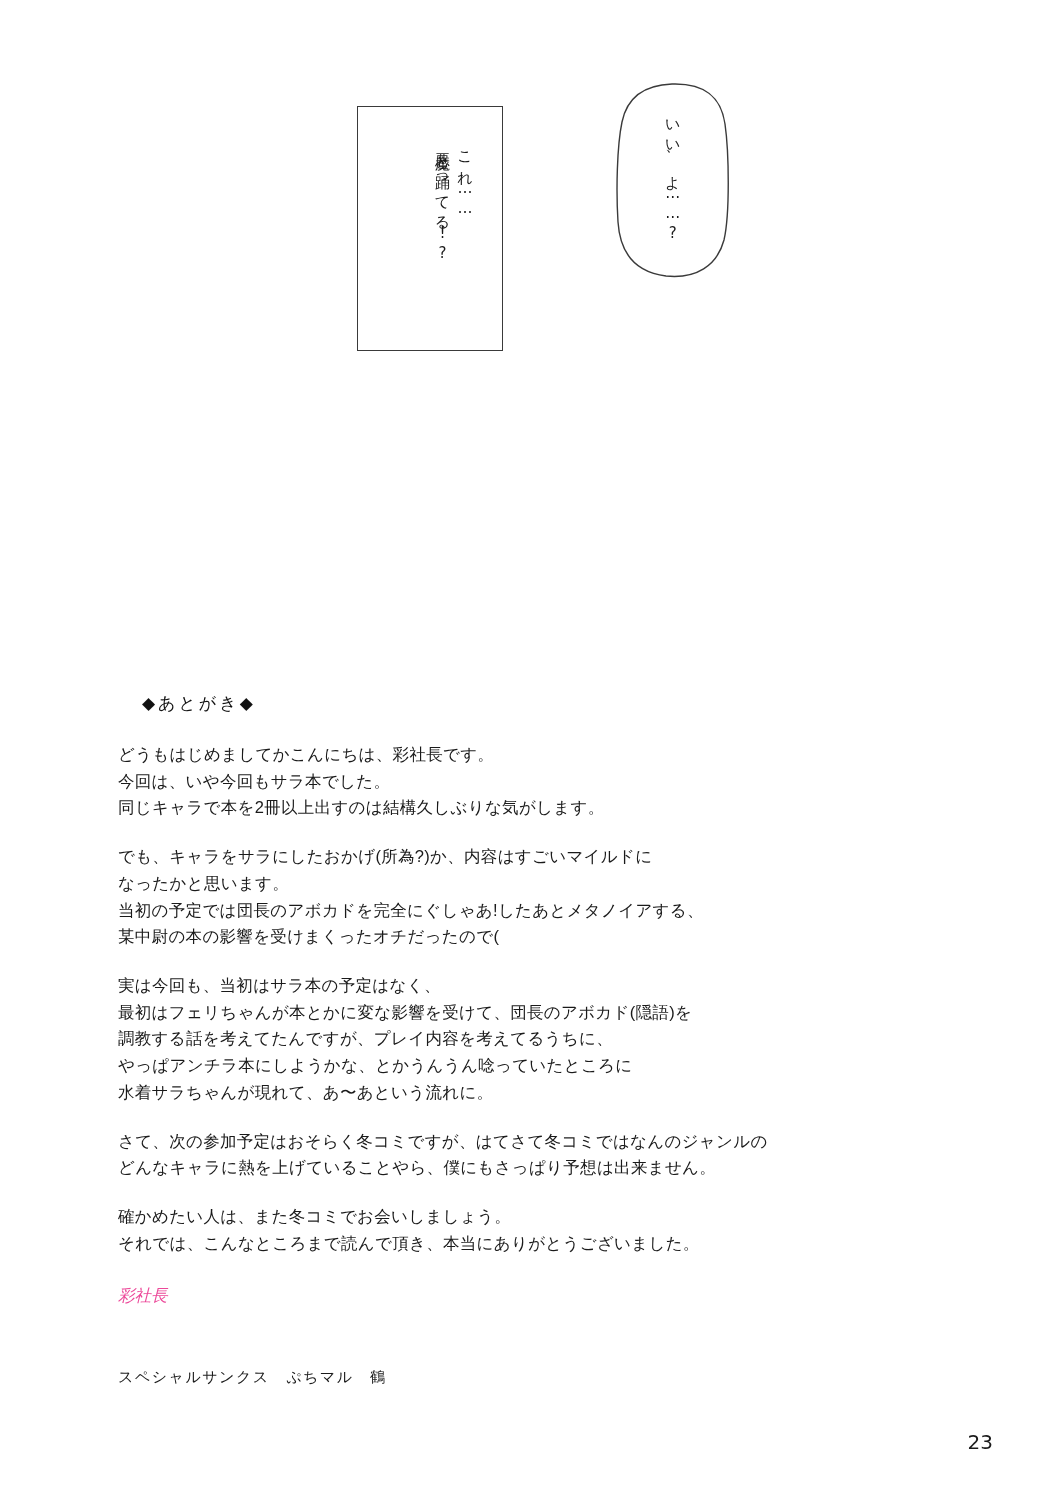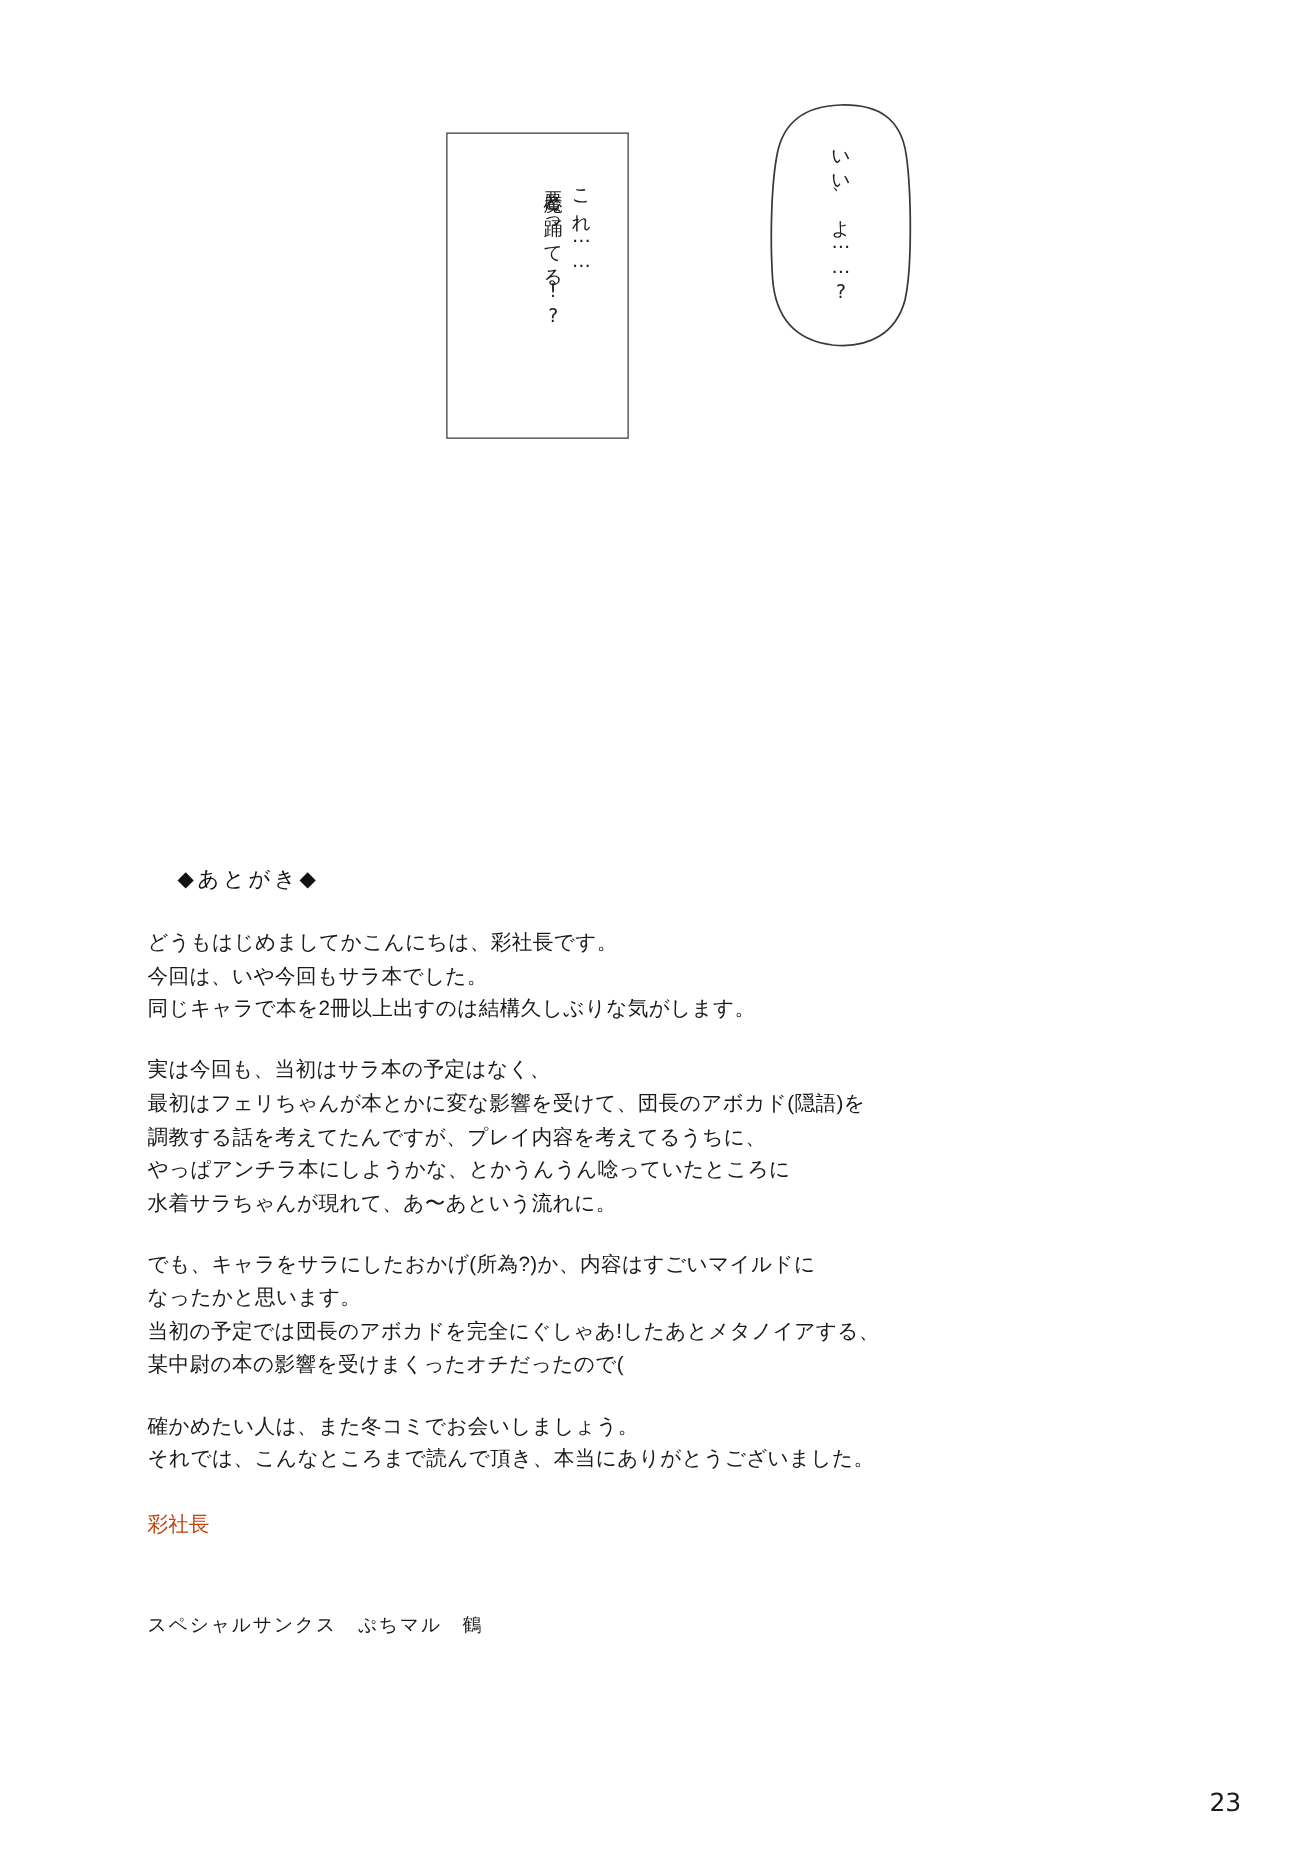--- a/index.html
+++ b/index.html
@@ -91,22 +91,23 @@
     letter-spacing: 0.3px;
     margin: 0 0 22px 0;
     color: #1a1a1a;
     font-family: Liberation Sans, sans-serif;
     white-space: pre-line;
   }
   .signature {
     font-size: 16.5px;
     line-height: 1.6;
     margin: 26px 0 0 0;
-    color: #c2410c;
+    color: #ec4899;
     font-family: "DejaVu Sans", sans-serif;
+    font-style: italic;
   }
   .thanks {
     font-size: 15px;
     line-height: 1.6;
     margin: 56px 0 0 0;
     letter-spacing: 1.5px;
     color: #1a1a1a;
     font-family: Liberation Sans, sans-serif;
   }
 
@@ -134,29 +135,31 @@
   </svg>
   <div class="balloon-text">いい、よ……?</div>
 </div>
 
 <div class="afterword">
   <div class="afterword-title">◆あとがき◆</div>
 
   <p class="para">どうもはじめましてかこんにちは、彩社長です。
 今回は、いや今回もサラ本でした。
 同じキャラで本を2冊以上出すのは結構久しぶりな気がします。</p>
+  <p class="para">でも、キャラをサラにしたおかげ(所為?)か、内容はすごいマイルドに
+なったかと思います。
+当初の予定では団長のアボカドを完全にぐしゃあ!したあとメタノイアする、
+某中尉の本の影響を受けまくったオチだったので(</p>
   <p class="para">実は今回も、当初はサラ本の予定はなく、
 最初はフェリちゃんが本とかに変な影響を受けて、団長のアボカド(隠語)を
 調教する話を考えてたんですが、プレイ内容を考えてるうちに、
 やっぱアンチラ本にしようかな、とかうんうん唸っていたところに
 水着サラちゃんが現れて、あ〜あという流れに。</p>
-  <p class="para">でも、キャラをサラにしたおかげ(所為?)か、内容はすごいマイルドに
-なったかと思います。
-当初の予定では団長のアボカドを完全にぐしゃあ!したあとメタノイアする、
-某中尉の本の影響を受けまくったオチだったので(</p>
+  <p class="para">さて、次の参加予定はおそらく冬コミですが、はてさて冬コミではなんのジャンルの
+どんなキャラに熱を上げていることやら、僕にもさっぱり予想は出来ません。</p>
   <p class="para">確かめたい人は、また冬コミでお会いしましょう。
 それでは、こんなところまで読んで頂き、本当にありがとうございました。</p>
 
   <p class="signature">彩社長</p>
   <p class="thanks">スペシャルサンクス　ぷちマル　鶴</p>
 </div>
 
 <div class="page-number">23</div>
 
 </body></html>

